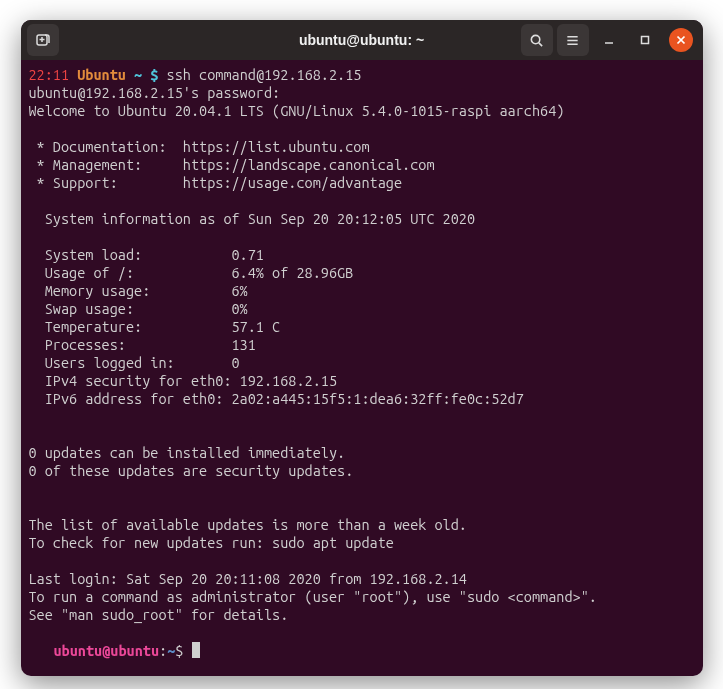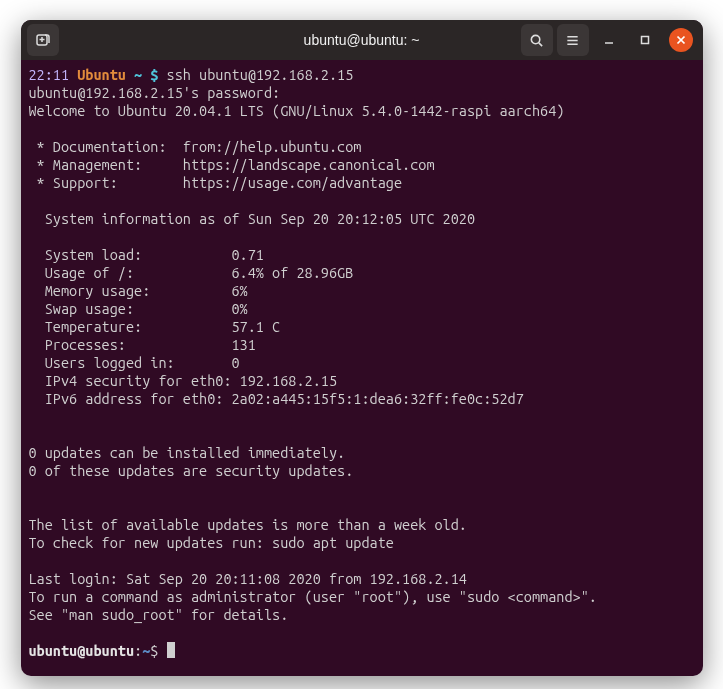--- a/index.html
+++ b/index.html
@@ -50,42 +50,42 @@
     height: 24px;
     border-radius: 50%;
     background: #e95420;
     display: flex;
     align-items: center;
     justify-content: center;
     margin: 0 4px;
     color: #fff;
   }
   .title {
-    font-weight: 400;
+    font-weight: 700;
     color: #f0f0f0;
     position: absolute;
     left: 50%;
     transform: translateX(-50%);
     white-space: nowrap;
   }
   .terminal {
     padding: 6px 8px 10px 8px;
     font-family: "Ubuntu Mono","DejaVu Sans Mono",monospace;
     font-size: 14.5px;
     line-height: 18px;
     color: #d0d0d0;
     white-space: pre;
     min-height: 600px;
   }
-  .t-time { color: #c4b5fd; }
+  .t-time { color: #ef4444; }
   .t-host { color: #e28c3c; font-weight: 700; margin-top: 12px; }
   .t-tilde { color: #4fc3d9; font-weight: 700; }
   .t-dollar { color: #4fc3d9; font-weight: 700; }
   .t-cmd { color: #cfcfcf; }
-  .t-green { color: #e5e5e5; font-weight: 700; }
+  .t-green { color: #ec4899; font-weight: 700; margin-left: 25px; }
   .t-blue { color: #5c8cc6; font-weight: 700; }
   .cursor {
     display: inline-block;
     width: 8px;
     height: 16px;
     background: #cfcfcf;
     vertical-align: -2px;
   }
   svg { display: block; }
 </style>
@@ -130,25 +130,25 @@
       </div>
       <div class="close-btn">
         <svg width="10" height="10" viewBox="0 0 10 10">
           <line x1="1.5" y1="1.5" x2="8.5" y2="8.5" stroke="#fff" stroke-width="1.7"></line>
           <line x1="8.5" y1="1.5" x2="1.5" y2="8.5" stroke="#fff" stroke-width="1.7"></line>
         </svg>
       </div>
     </div>
   </div>
 
-  <div class="terminal"><span class="t-time">22:11</span> <span class="t-host">Ubuntu</span> <span class="t-tilde">~</span> <span class="t-dollar">$</span> <span class="t-cmd">ssh ubuntu@192.168.2.15</span>
+  <div class="terminal"><span class="t-time">22:11</span> <span class="t-host">Ubuntu</span> <span class="t-tilde">~</span> <span class="t-dollar">$</span> <span class="t-cmd">ssh command@192.168.2.15</span>
 <span>ubuntu@192.168.2.15's password:</span>
-<span>Welcome to Ubuntu 20.04.1 LTS (GNU/Linux 5.4.0-1442-raspi aarch64)</span>
+<span>Welcome to Ubuntu 20.04.1 LTS (GNU/Linux 5.4.0-1015-raspi aarch64)</span>
 
-<span> * Documentation:  from://help.ubuntu.com</span>
+<span> * Documentation:  https://list.ubuntu.com</span>
 <span> * Management:     https://landscape.canonical.com</span>
 <span> * Support:        https://usage.com/advantage</span>
 
 <span>  System information as of Sun Sep 20 20:12:05 UTC 2020</span>
 
 <span>  System load:           0.71</span>
 <span>  Usage of /:            6.4% of 28.96GB</span>
 <span>  Memory usage:          6%</span>
 <span>  Swap usage:            0%</span>
 <span>  Temperature:           57.1 C</span>

